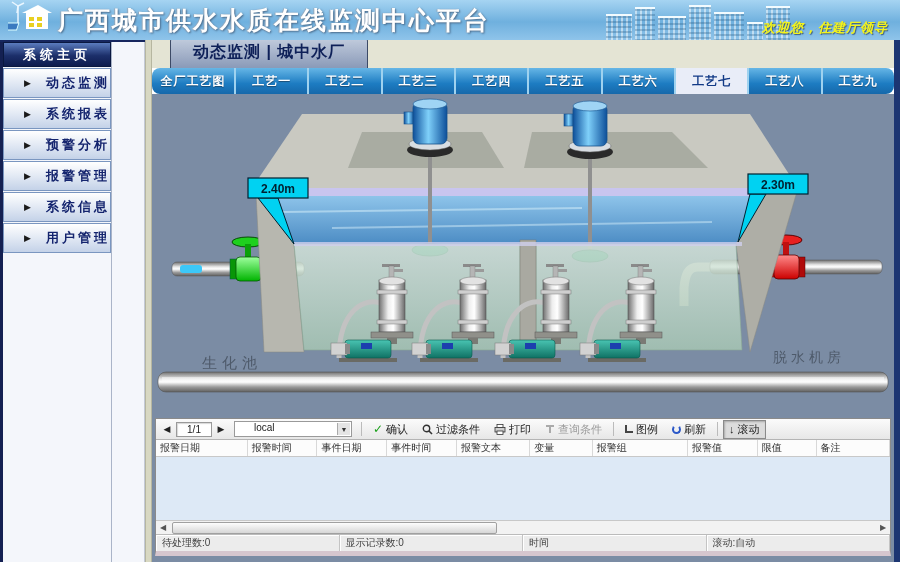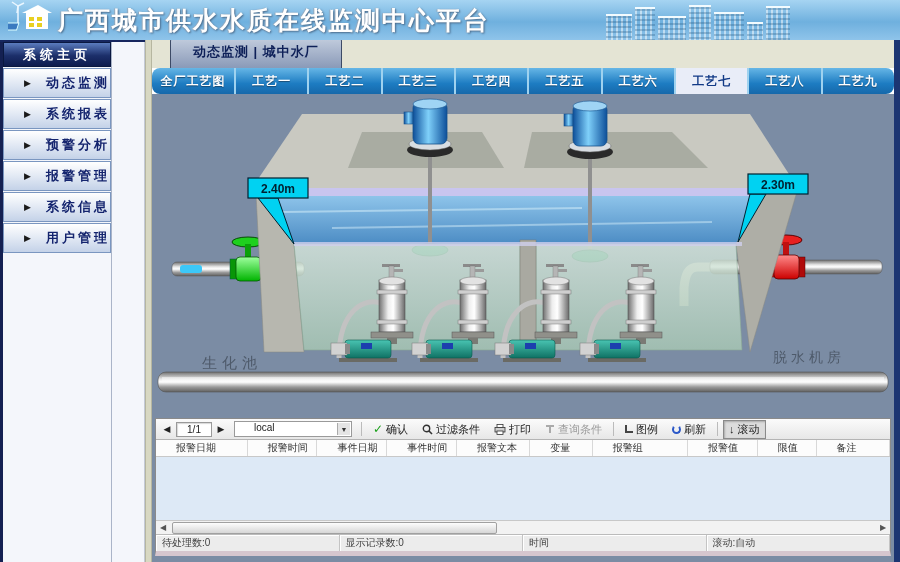--- a/index.html
+++ b/index.html
@@ -37,21 +37,21 @@
 
   .divider-strip { width:7px; background:#d8d8c2; border-left:1px solid #b6b6a0; border-right:1px solid #b6b6a0; }
 
   .main { flex:1; display:flex; flex-direction:column; border-right:6px solid #1c3572; }
 
   
   .crumb-row { height:28px; background:#e4e4d4; display:flex; align-items:flex-end; padding-left:18px; }
   .crumb-tab { height:24px; padding:16px 22px; display:flex; align-items:center;
                background:linear-gradient(180deg,#c6d0e0,#8a9ab8);
                border:1px solid #3c4a66; border-bottom:none; border-radius:6px 6px 0 0;
-               color:#0e2058; font-weight:bold; font-size:13px; letter-spacing:1px; cursor:pointer; }
+               color:#0e2058; font-weight:bold; font-size:16px; letter-spacing:1px; cursor:pointer; }
   .tab-strip { height:26px; display:flex; background:linear-gradient(180deg,#66b6e6 0%,#1d7cc2 60%,#1668aa 100%);border-radius:8px; }
   .ptab { flex:1; display:flex; align-items:center; justify-content:center; cursor:pointer;
           color:#ffffff; font-size:12px; font-weight:bold; letter-spacing:1px;
           border-left:2px solid #9fd2ef; text-shadow:0 1px 1px #1a4a72; }
   .ptab:first-child { border-left:none; flex:1.15; }
   .ptab.active { background:#e9edf8; color:#123a86; text-shadow:none; }
 
   
   .canvas { flex:1; position:relative; background:#7b8ca4; overflow:hidden; }
   svg.scada { position:absolute; left:0; top:0; width:100%; height:100%; }
@@ -75,21 +75,21 @@
           border:1px solid transparent; white-space:nowrap; }
   .tbtn.disabled { color:#9a9a9a; }
   .tbtn.pressed { background:#dcdcdc; border:1px solid #8a8a8a; box-shadow:inset 1px 1px 2px #aaa; }
   .i-check { color:#18a018; font-weight:bold; font-size:12px; line-height:1; }
   .i-down { font-size:11px; font-weight:bold; line-height:1; }
   .i-legend { width:8px; height:8px; border-left:2px solid #444; border-bottom:2px solid #444; }
   .i-refresh { width:9px; height:9px; border:2px solid #2b58c8; border-radius:50%; border-top-color:transparent; }
 
   .a-header { height:17px; flex:0 0 17px; background:#fcfcfc; border-bottom:1px solid #c8c8c8; display:flex; }
   .a-col { border-right:1px solid #d8d8d8; font-size:10px; color:#333; display:flex; align-items:center;
-           padding-left:20px; white-space:nowrap; overflow:hidden; cursor:pointer; }
+           padding-left:4px; white-space:nowrap; overflow:hidden; cursor:pointer; }
   .a-body { flex:1; background:#dde9f6; }
 
   .a-hscroll { height:14px; flex:0 0 14px; background:#f2f2f2; border-top:1px solid #c8c8c8;
                display:flex; align-items:center; }
   .hs-arrow { width:14px; text-align:center; font-size:8px; color:#555; cursor:pointer; }
   .hs-track { flex:1; height:12px; position:relative; }
   .hs-thumb { position:absolute; left:2px; top:0; width:46%; height:12px; border-radius:2px;
               background:linear-gradient(180deg,#fdfdfd,#d6d6d6); border:1px solid #a0a0a0; cursor:pointer; }
   .a-status { height:17px; flex:0 0 17px; background:#ececec; border-top:1px solid #bbb; display:flex; }
   .st-cell { flex:1; border-right:1px solid #c4c4c4; box-shadow:inset 1px 1px 0 #ffffff;
@@ -119,20 +119,21 @@
     <div class="title">广西城市供水水质在线监测中心平台</div>
     <div class="skyline">
       <div class="bld" style="width:26px;height:26px;"></div>
       <div class="bld" style="width:20px;height:33px;"></div>
       <div class="bld" style="width:28px;height:24px;"></div>
       <div class="bld" style="width:22px;height:35px;"></div>
       <div class="bld" style="width:30px;height:28px;"></div>
       <div class="bld" style="width:16px;height:18px;"></div>
       <div class="bld" style="width:24px;height:34px;"></div>
     </div>
+    <div class="welcome">欢迎您，住建厅领导</div>
   </div>
 
   <div class="body-row">
 
     <div class="sidebar">
       <div class="side-top">
         <div class="side-home">系统主页</div>
         <div class="menu-item">
           <span class="arr">▶</span>
           <span>动态监测</span>

